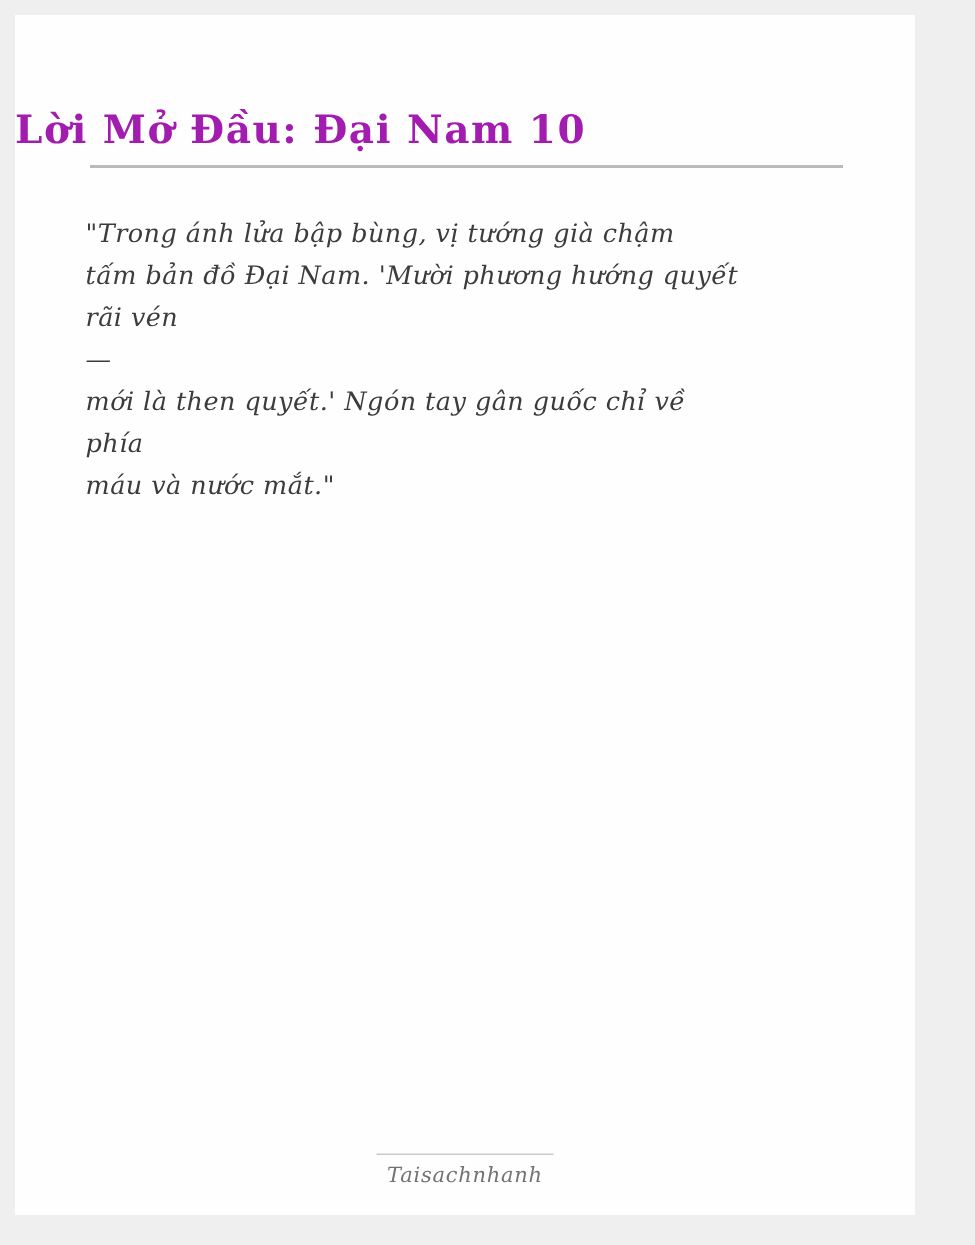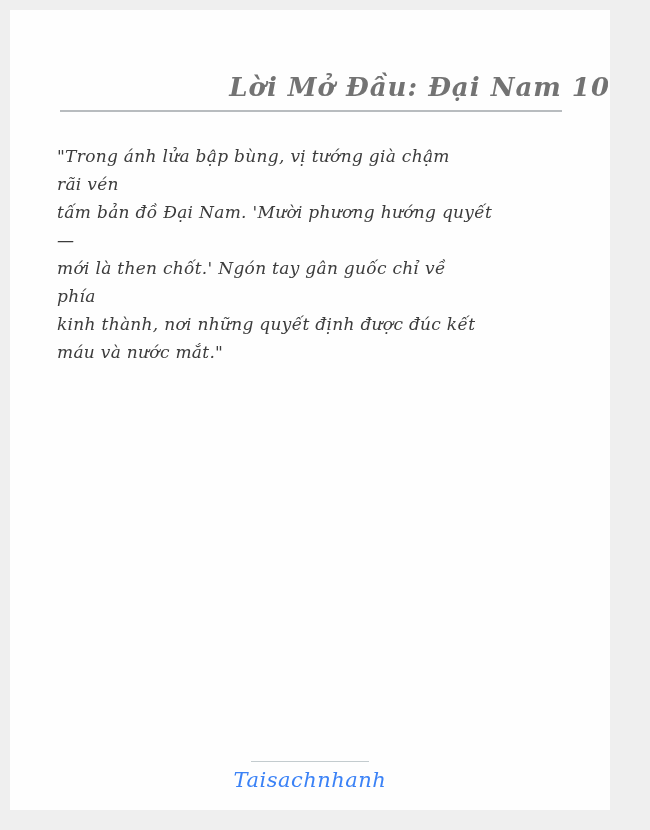--- a/index.html
+++ b/index.html
@@ -26,27 +26,26 @@
     width: 600px;
     height: 800px;
     background: #fefefe;
   }
   .title {
     position: absolute;
     top: 62px;
     left: 0;
     width: 100%;
     margin: 0;
-    text-align: right;
+    text-align: left;
     font-family: "DejaVu Serif", serif;
-    font-style: italic;
     font-weight: 700;
     font-size: 26px;
     letter-spacing: 1px;
-    color: #737373;
+    color: #a21caf;
   }
   .title-rule {
     position: absolute;
     top: 100px;
     left: 50px;
     width: 502px;
     height: 0;
     border-top: 2px solid #b8bcbf;
   }
   .body-text {
@@ -74,43 +73,42 @@
   }
   .footer-rule {
     width: 118px;
     height: 0;
     margin: 0 auto 6px auto;
     border-top: 1px solid #c3cbce;
   }
   .footer-text {
     font-family: "DejaVu Serif", serif;
     font-style: italic;
-    font-size: 21px;
+    font-size: 14px;
     letter-spacing: 0.5px;
-    color: #3b82f6;
+    color: #737373;
   }
 </style>
 </head>
 <body>
 
 <div class="canvas">
   <div class="page">
 
     <h1 class="title">Lời Mở Đầu: Đại Nam 10</h1>
 
     <div class="title-rule"></div>
 
     <div class="body-text">
       <div class="body-line">"Trong ánh lửa bập bùng, vị tướng già chậm</div>
+      <div class="body-line">tấm bản đồ Đại Nam. 'Mười phương hướng quyết</div>
       <div class="body-line">rãi vén</div>
-      <div class="body-line">tấm bản đồ Đại Nam. 'Mười phương hướng quyết</div>
       <div class="body-line">—</div>
-      <div class="body-line">mới là then chốt.' Ngón tay gân guốc chỉ về</div>
+      <div class="body-line">mới là then quyết.' Ngón tay gân guốc chỉ về</div>
       <div class="body-line">phía</div>
-      <div class="body-line">kinh thành, nơi những quyết định được đúc kết</div>
       <div class="body-line">máu và nước mắt."</div>
     </div>
 
     <div class="footer">
       <div class="footer-rule"></div>
       <div class="footer-text">Taisachnhanh</div>
     </div>
 
   </div>
 </div>

